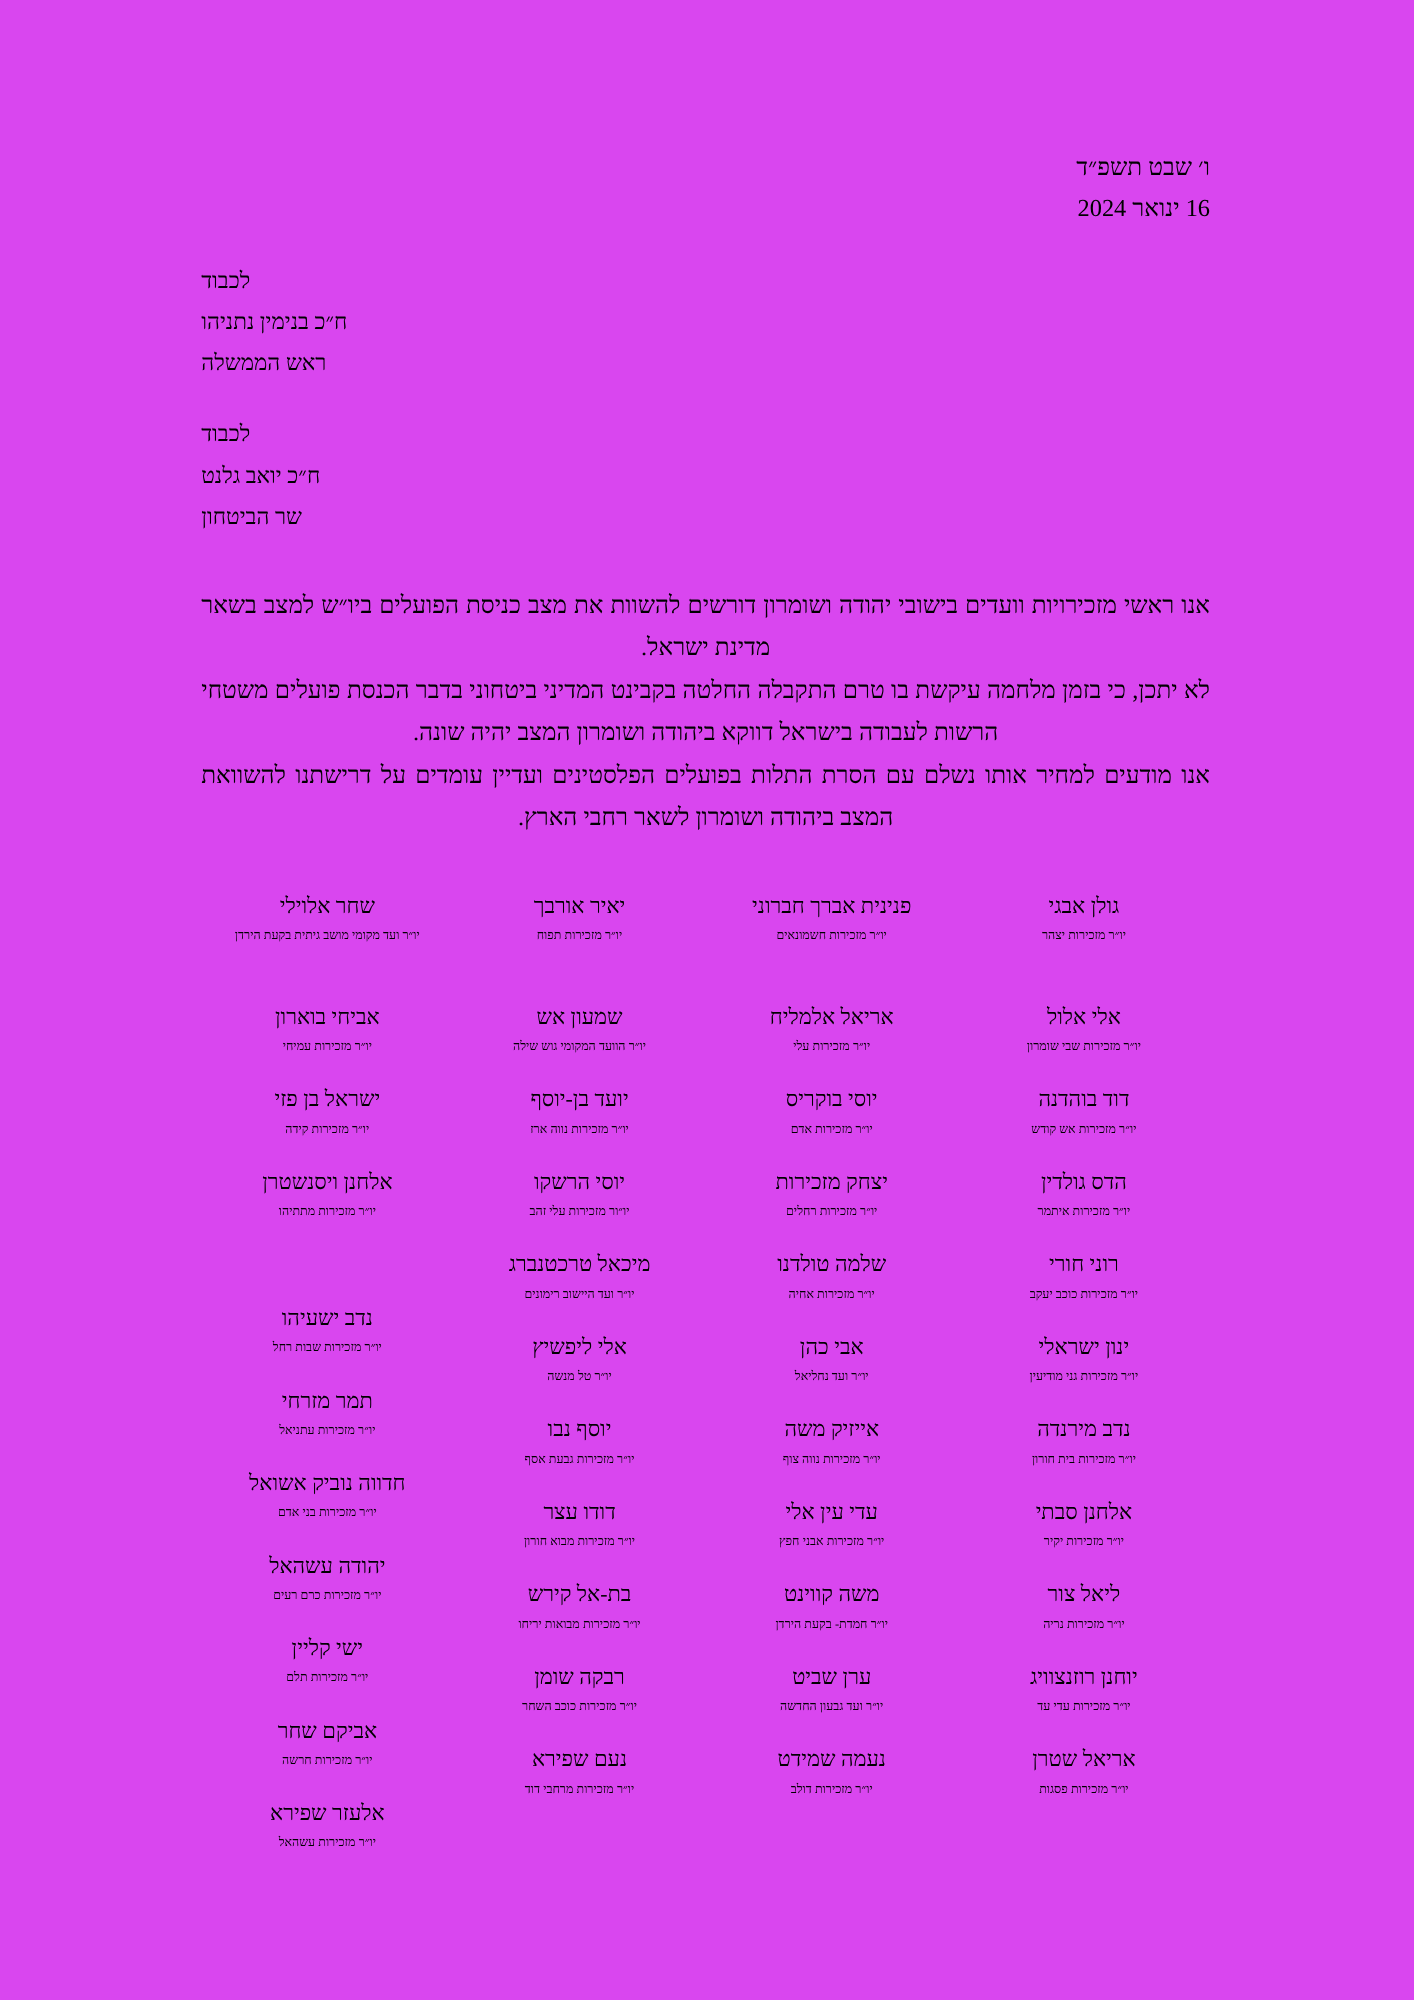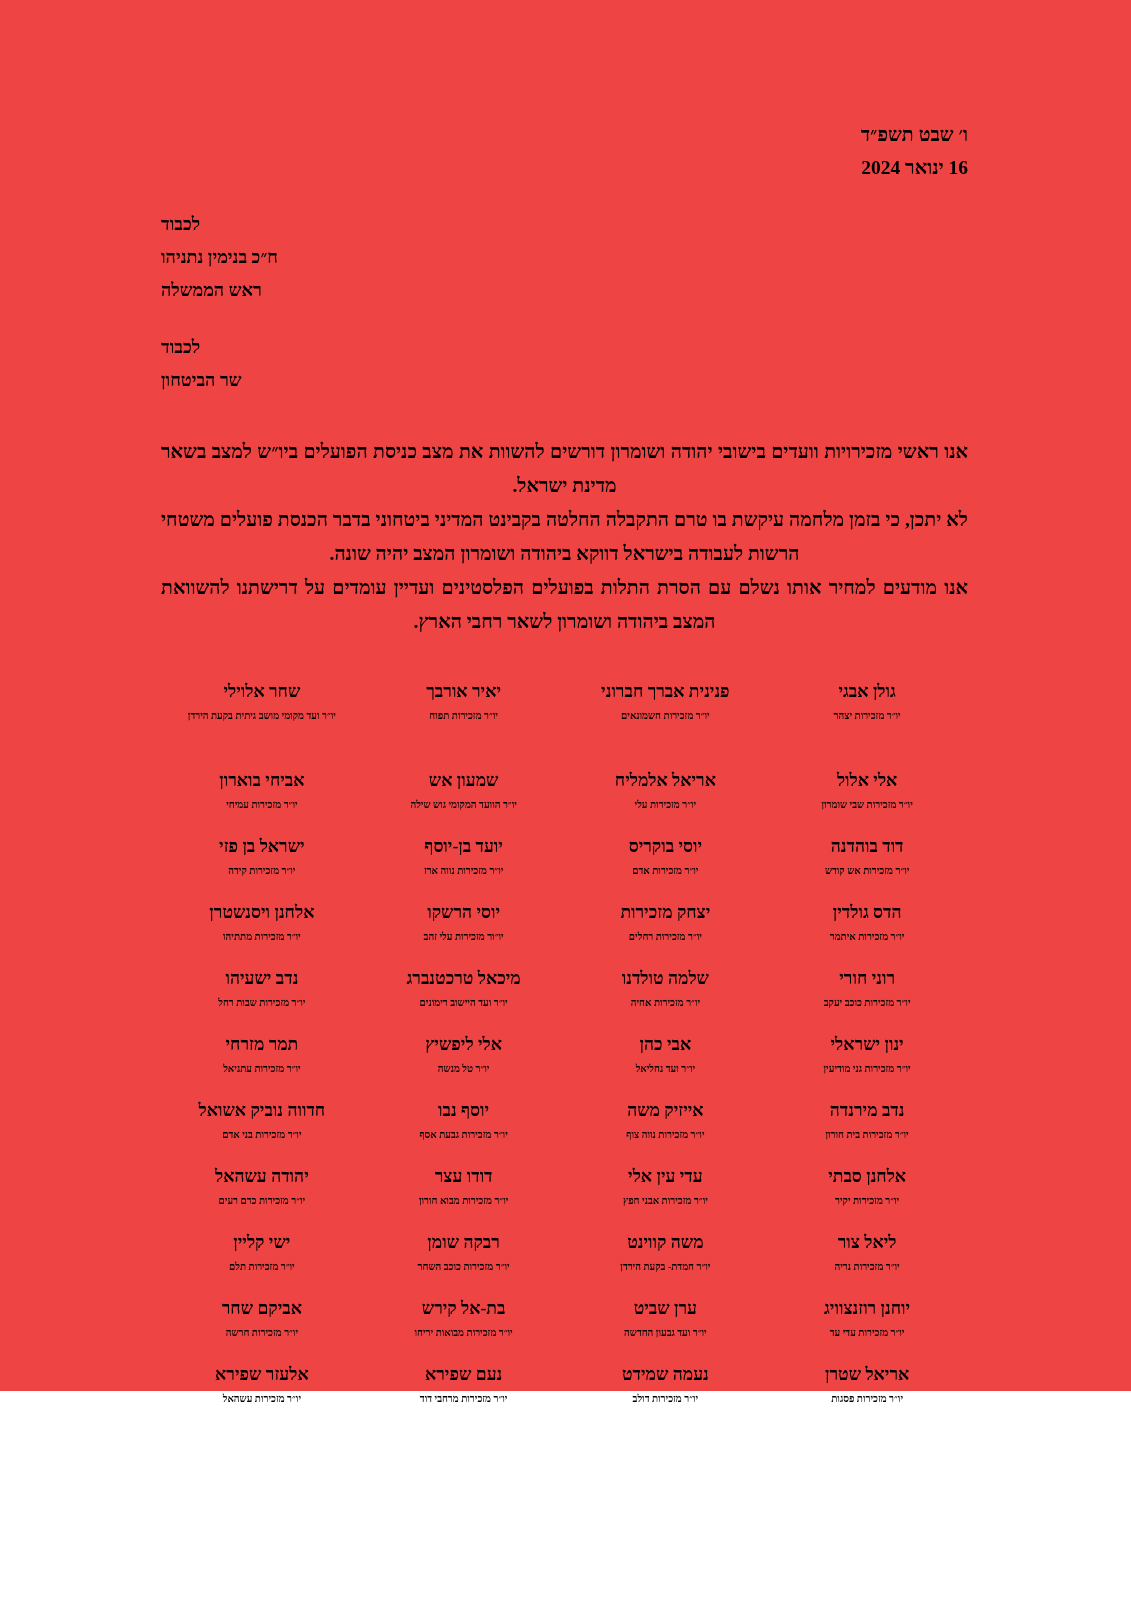--- a/index.html
+++ b/index.html
@@ -11,25 +11,24 @@
     width: 1131px;
     height: 1600px;
     font-family: "Liberation Serif", "DejaVu Serif", serif;
     color: #000000;
     direction: rtl;
     overflow: hidden;
   }
   .page {
     position: relative;
     width: 1131px;
-    height: 1391px;
-    background: #ef4444;
+    height: 1600px;
+    background: #d946ef;
     box-sizing: border-box;
     padding: 0;
-    font-weight: bold;
   }
   .content {
     position: absolute;
     top: 118px;
     right: 163px;
     left: 161px;
   }
 
   
   .date-block {
@@ -103,20 +102,21 @@
     </div>
 
     <div class="addressee addressee-1">
       <div class="line">לכבוד</div>
       <div class="line">ח״כ בנימין נתניהו</div>
       <div class="line">ראש הממשלה</div>
     </div>
 
     <div class="addressee addressee-2">
       <div class="line">לכבוד</div>
+      <div class="line">ח״כ יואב גלנט</div>
       <div class="line">שר הביטחון</div>
     </div>
 
     <div class="body-block">
       <p>אנו ראשי מזכירויות וועדים בישובי יהודה ושומרון דורשים להשוות את מצב כניסת הפועלים ביו״ש למצב בשאר מדינת ישראל.</p>
       <p>לא יתכן, כי בזמן מלחמה עיקשת בו טרם התקבלה החלטה בקבינט המדיני ביטחוני בדבר הכנסת פועלים משטחי הרשות לעבודה בישראל דווקא ביהודה ושומרון המצב יהיה שונה.</p>
       <p>אנו מודעים למחיר אותו נשלם עם הסרת התלות בפועלים הפלסטינים ועדיין עומדים על דרישתנו להשוואת המצב ביהודה ושומרון לשאר רחבי הארץ.</p>
     </div>
 
     <div class="signatures" id="signatures">
@@ -239,26 +239,26 @@
           </div>
           <div class="sig-entry" style="height: 48px;">
             <div class="sig-name">יוסף נבו</div>
             <div class="sig-role">יו״ר מזכירות גבעת אסף</div>
           </div>
           <div class="sig-entry" style="height: 48px;">
             <div class="sig-name">דודו עצר</div>
             <div class="sig-role">יו״ר מזכירות מבוא חורון</div>
           </div>
           <div class="sig-entry" style="height: 48px;">
+            <div class="sig-name">בת-אל קירש</div>
+            <div class="sig-role">יו״ר מזכירות מבואות יריחו</div>
+          </div>
+          <div class="sig-entry" style="height: 48px;">
             <div class="sig-name">רבקה שומן</div>
             <div class="sig-role">יו״ר מזכירות כוכב השחר</div>
-          </div>
-          <div class="sig-entry" style="height: 48px;">
-            <div class="sig-name">בת-אל קירש</div>
-            <div class="sig-role">יו״ר מזכירות מבואות יריחו</div>
           </div>
           <div class="sig-entry" style="height: 48px;">
             <div class="sig-name">נעם שפירא</div>
             <div class="sig-role">יו״ר מזכירות מרחבי דוד</div>
           </div>
         </div>
         <div class="sig-col">
           <div class="sig-entry" style="height: 71px;">
             <div class="sig-name">שחר אלוילי</div>
             <div class="sig-role">יו״ר ועד מקומי מושב גיתית בקעת הירדן</div>
@@ -268,21 +268,21 @@
             <div class="sig-role">יו״ר מזכירות עמיחי</div>
           </div>
           <div class="sig-entry" style="height: 48px;">
             <div class="sig-name">ישראל בן פזי</div>
             <div class="sig-role">יו״ר מזכירות קידה</div>
           </div>
           <div class="sig-entry" style="height: 48px;">
             <div class="sig-name">אלחנן ויסנשטרן</div>
             <div class="sig-role">יו״ר מזכירות מתתיהו</div>
           </div>
-          <div class="sig-entry" style="height: 48px;">
+          <div class="sig-entry" style="height: 48px; margin-top: 43px;">
             <div class="sig-name">נדב ישעיהו</div>
             <div class="sig-role">יו״ר מזכירות שבות רחל</div>
           </div>
           <div class="sig-entry" style="height: 48px;">
             <div class="sig-name">תמר מזרחי</div>
             <div class="sig-role">יו״ר מזכירות עתניאל</div>
           </div>
           <div class="sig-entry" style="height: 48px;">
             <div class="sig-name">חדווה נוביק אשואל</div>
             <div class="sig-role">יו״ר מזכירות בני אדם</div>

